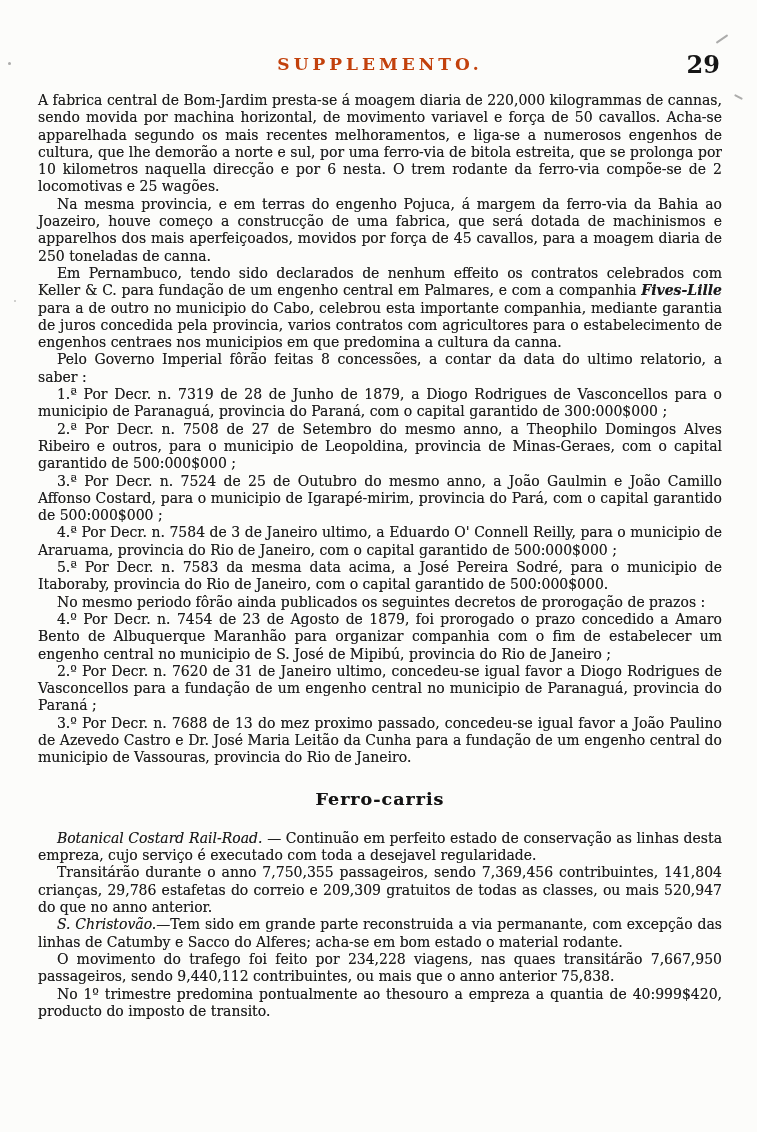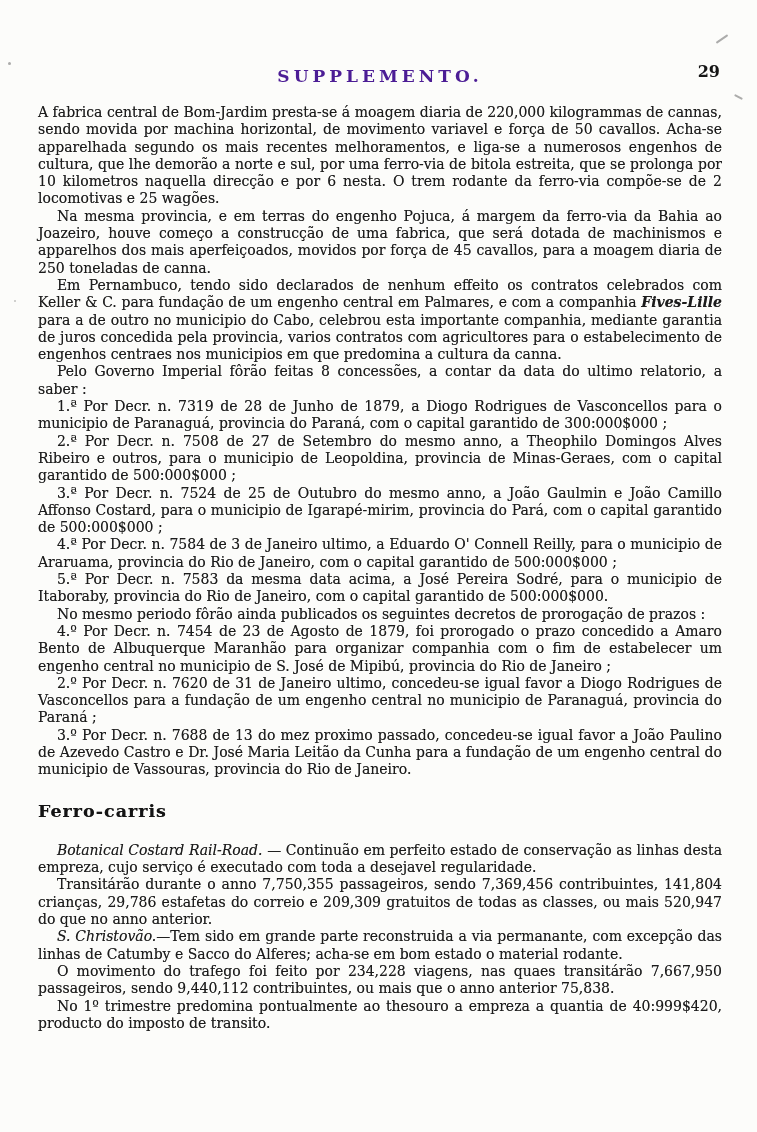--- a/index.html
+++ b/index.html
@@ -14,45 +14,46 @@
   .page {
     position: absolute;
     left: 38px; top: 50px;
     width: 684px;
   }
   .page-header {
     position: relative;
     height: 30px;
   }
   .journal-title {
-    margin: 16px;
+    margin: 4px;
     text-align: center;
     font-size: 17px;
     font-weight: bold;
     letter-spacing: 4px;
-    color: #4c1d95;
+    color: #c2410c;
   }
   .page-number {
     position: absolute;
     right: 2px; top: -4px;
-    font-size: 16px;
+    font-size: 24px;
     font-weight: bold;
     color: #151515;
   }
   .body-text {
     margin-top: 8px;
     font-size: 14px;
     line-height: 17.3px;
     text-align: justify;
     text-shadow: 0 0 0.45px rgba(20,20,20,0.55);
   }
   .para { margin: 0; text-indent: 1.35em; }
   .para.first { text-indent: 0; }
   .section-heading {
     margin: 24px 0 22px 0;
+    text-align: center;
     font-size: 17.5px;
     font-weight: bold;
     letter-spacing: 1px;
     color: #141414;
   }
   .lead-italic { font-style: italic; }
   .inline-italic { font-style: italic; font-weight: bold; }
   
   .artifact { position: absolute; background: #6a6a6a; opacity: .55; border-radius: 1px; }
   .a1 { width: 14px; height: 2px; right: 28px; top: 38px; transform: rotate(-35deg); }

